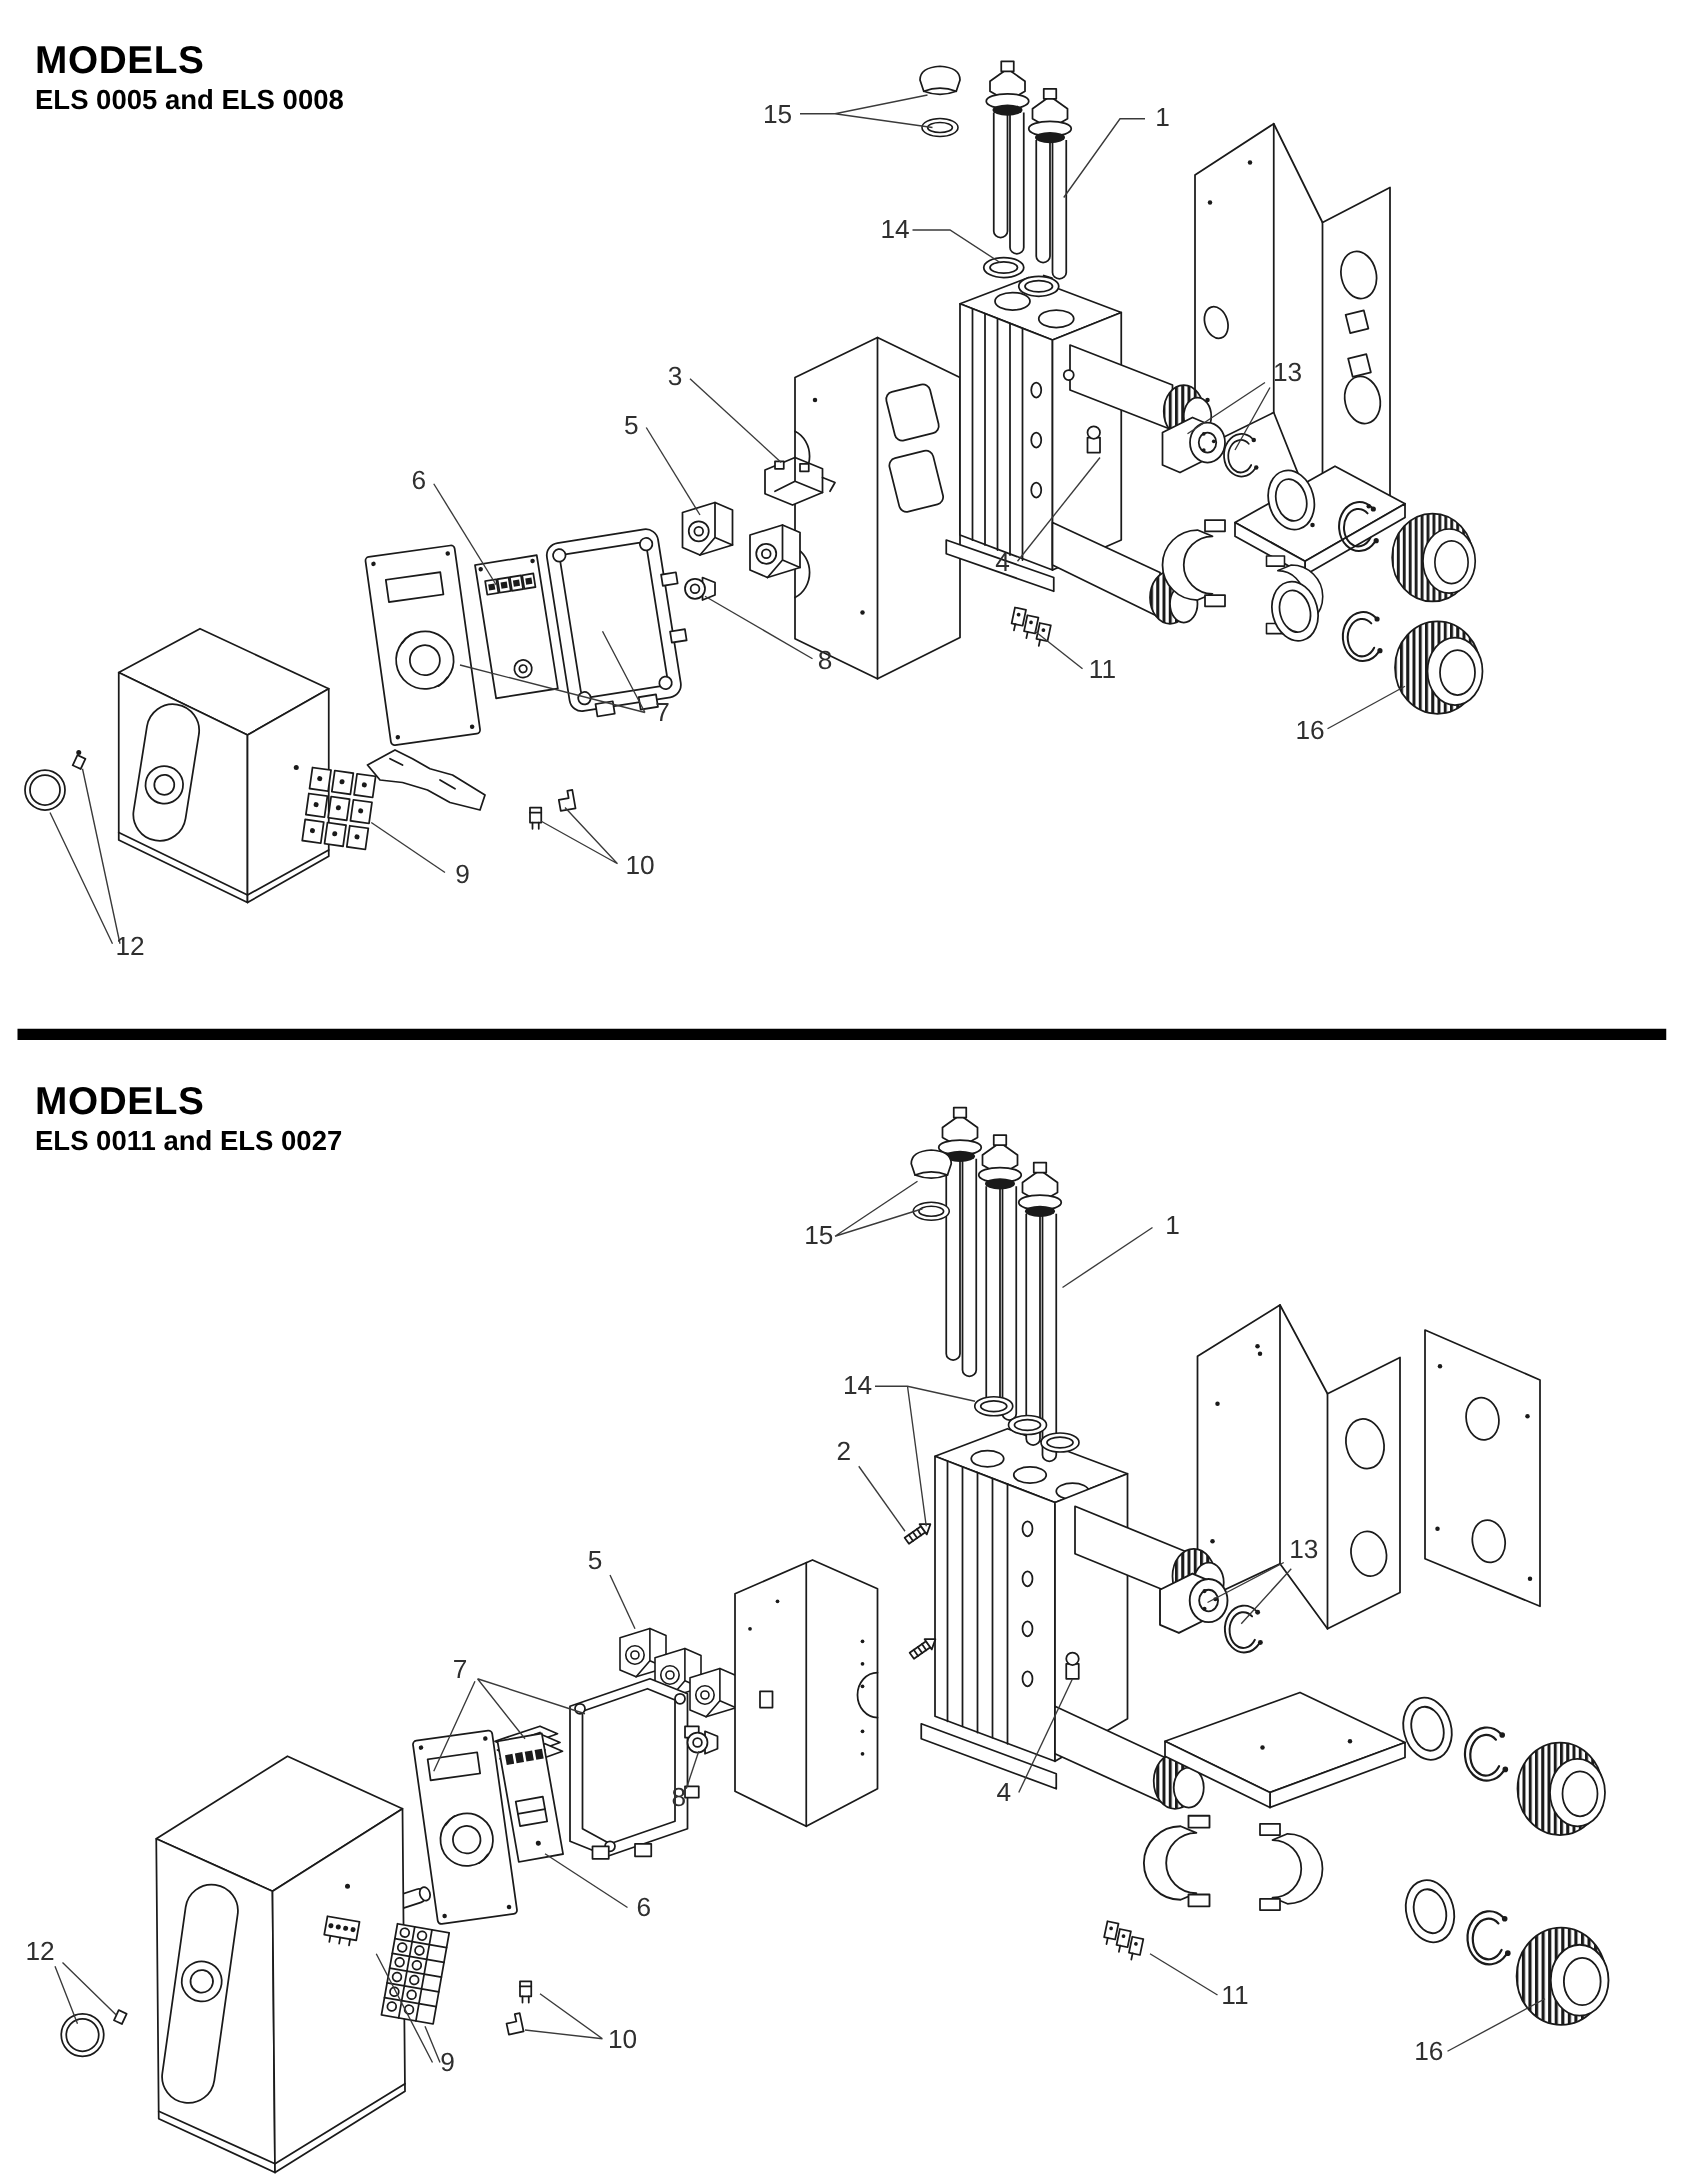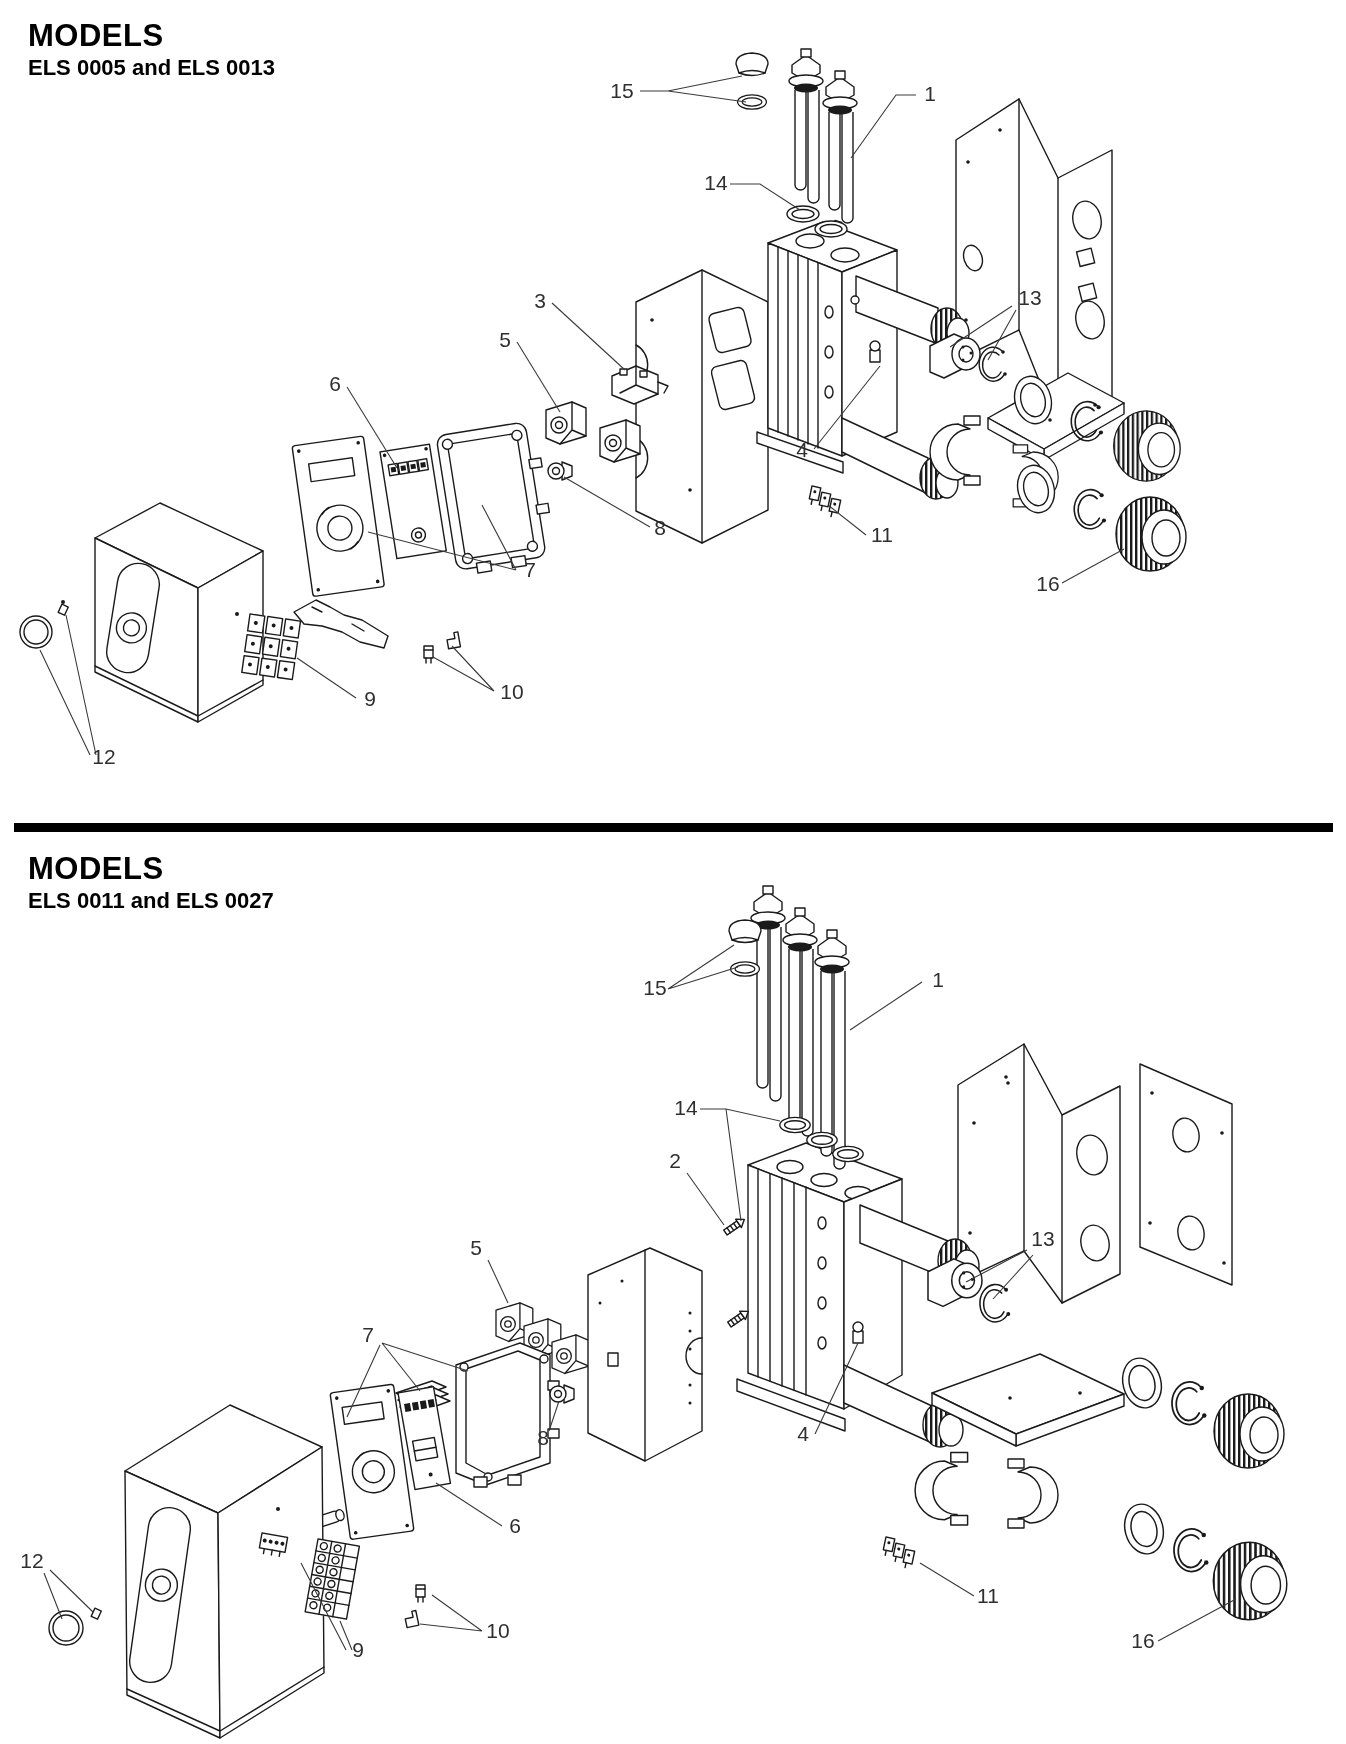--- a/index.html
+++ b/index.html
@@ -1,39 +1,39 @@
 <!DOCTYPE html>
 <html><head>
 <meta charset="utf-8">
 <style>
   html,body { margin:0; padding:0; background:#ffffff; }
   body { width:1346px; height:1744px; position:relative; font-family:"Liberation Sans",sans-serif; overflow:hidden; }
   .panel { position:absolute; left:0; width:1346px; }
   #panel1 { top:0; height:823px; }
   #panel2 { top:833px; height:911px; }
-  .titleblock { position:absolute; left:28px; top:20px; z-index:2; }
+  .titleblock { position:absolute; left:28px; top:32px; z-index:2; }
   .t  { font-size:31px; font-weight:bold; color:#000; margin:0; line-height:1.05; letter-spacing:0.5px; }
   .st { font-size:22px; font-weight:bold; color:#000; margin:3px 0 0 0; line-height:1.1; }
   .divider { position:absolute; top:823px; left:14px; width:1319px; height:9px; background:#000; }
   svg.draw { position:absolute; left:0; top:0; }
   .l { fill:none; stroke:#1a1a1a; stroke-width:1.4; stroke-linejoin:round; stroke-linecap:round; }
   .w { fill:#ffffff; stroke:#1a1a1a; stroke-width:1.4; stroke-linejoin:round; }
   .d { fill:#1a1a1a; stroke:none; }
   .ld { fill:none; stroke:#3a3a3a; stroke-width:1.1; }
   .co { font-family:"Liberation Sans",sans-serif; font-size:21px; fill:#2f2f2f; }
 </style>
 </head>
 <body>
 
 <div class="page">
 
   <section class="panel" id="panel1">
     <div class="titleblock">
       <h1 class="t">MODELS</h1>
-      <h2 class="st">ELS 0005 and ELS 0013</h2>
+      <h2 class="st">ELS 0005 and ELS 0008</h2>
     </div>
 
     <svg class="draw" width="1346" height="823" viewBox="0 0 1346 823">
       <defs>
         <pattern id="kn1" patternUnits="userSpaceOnUse" width="5" height="5">
           <rect width="5" height="5" fill="#ffffff"></rect>
             <rect width="2.4" height="5" fill="#1a1a1a"></rect>
         </pattern>
         <g id="ehead1">
           <path class="w" d="M-14,5 L0,-5 L14,5 L14,13 L0,21 L-14,13 Z"></path>

